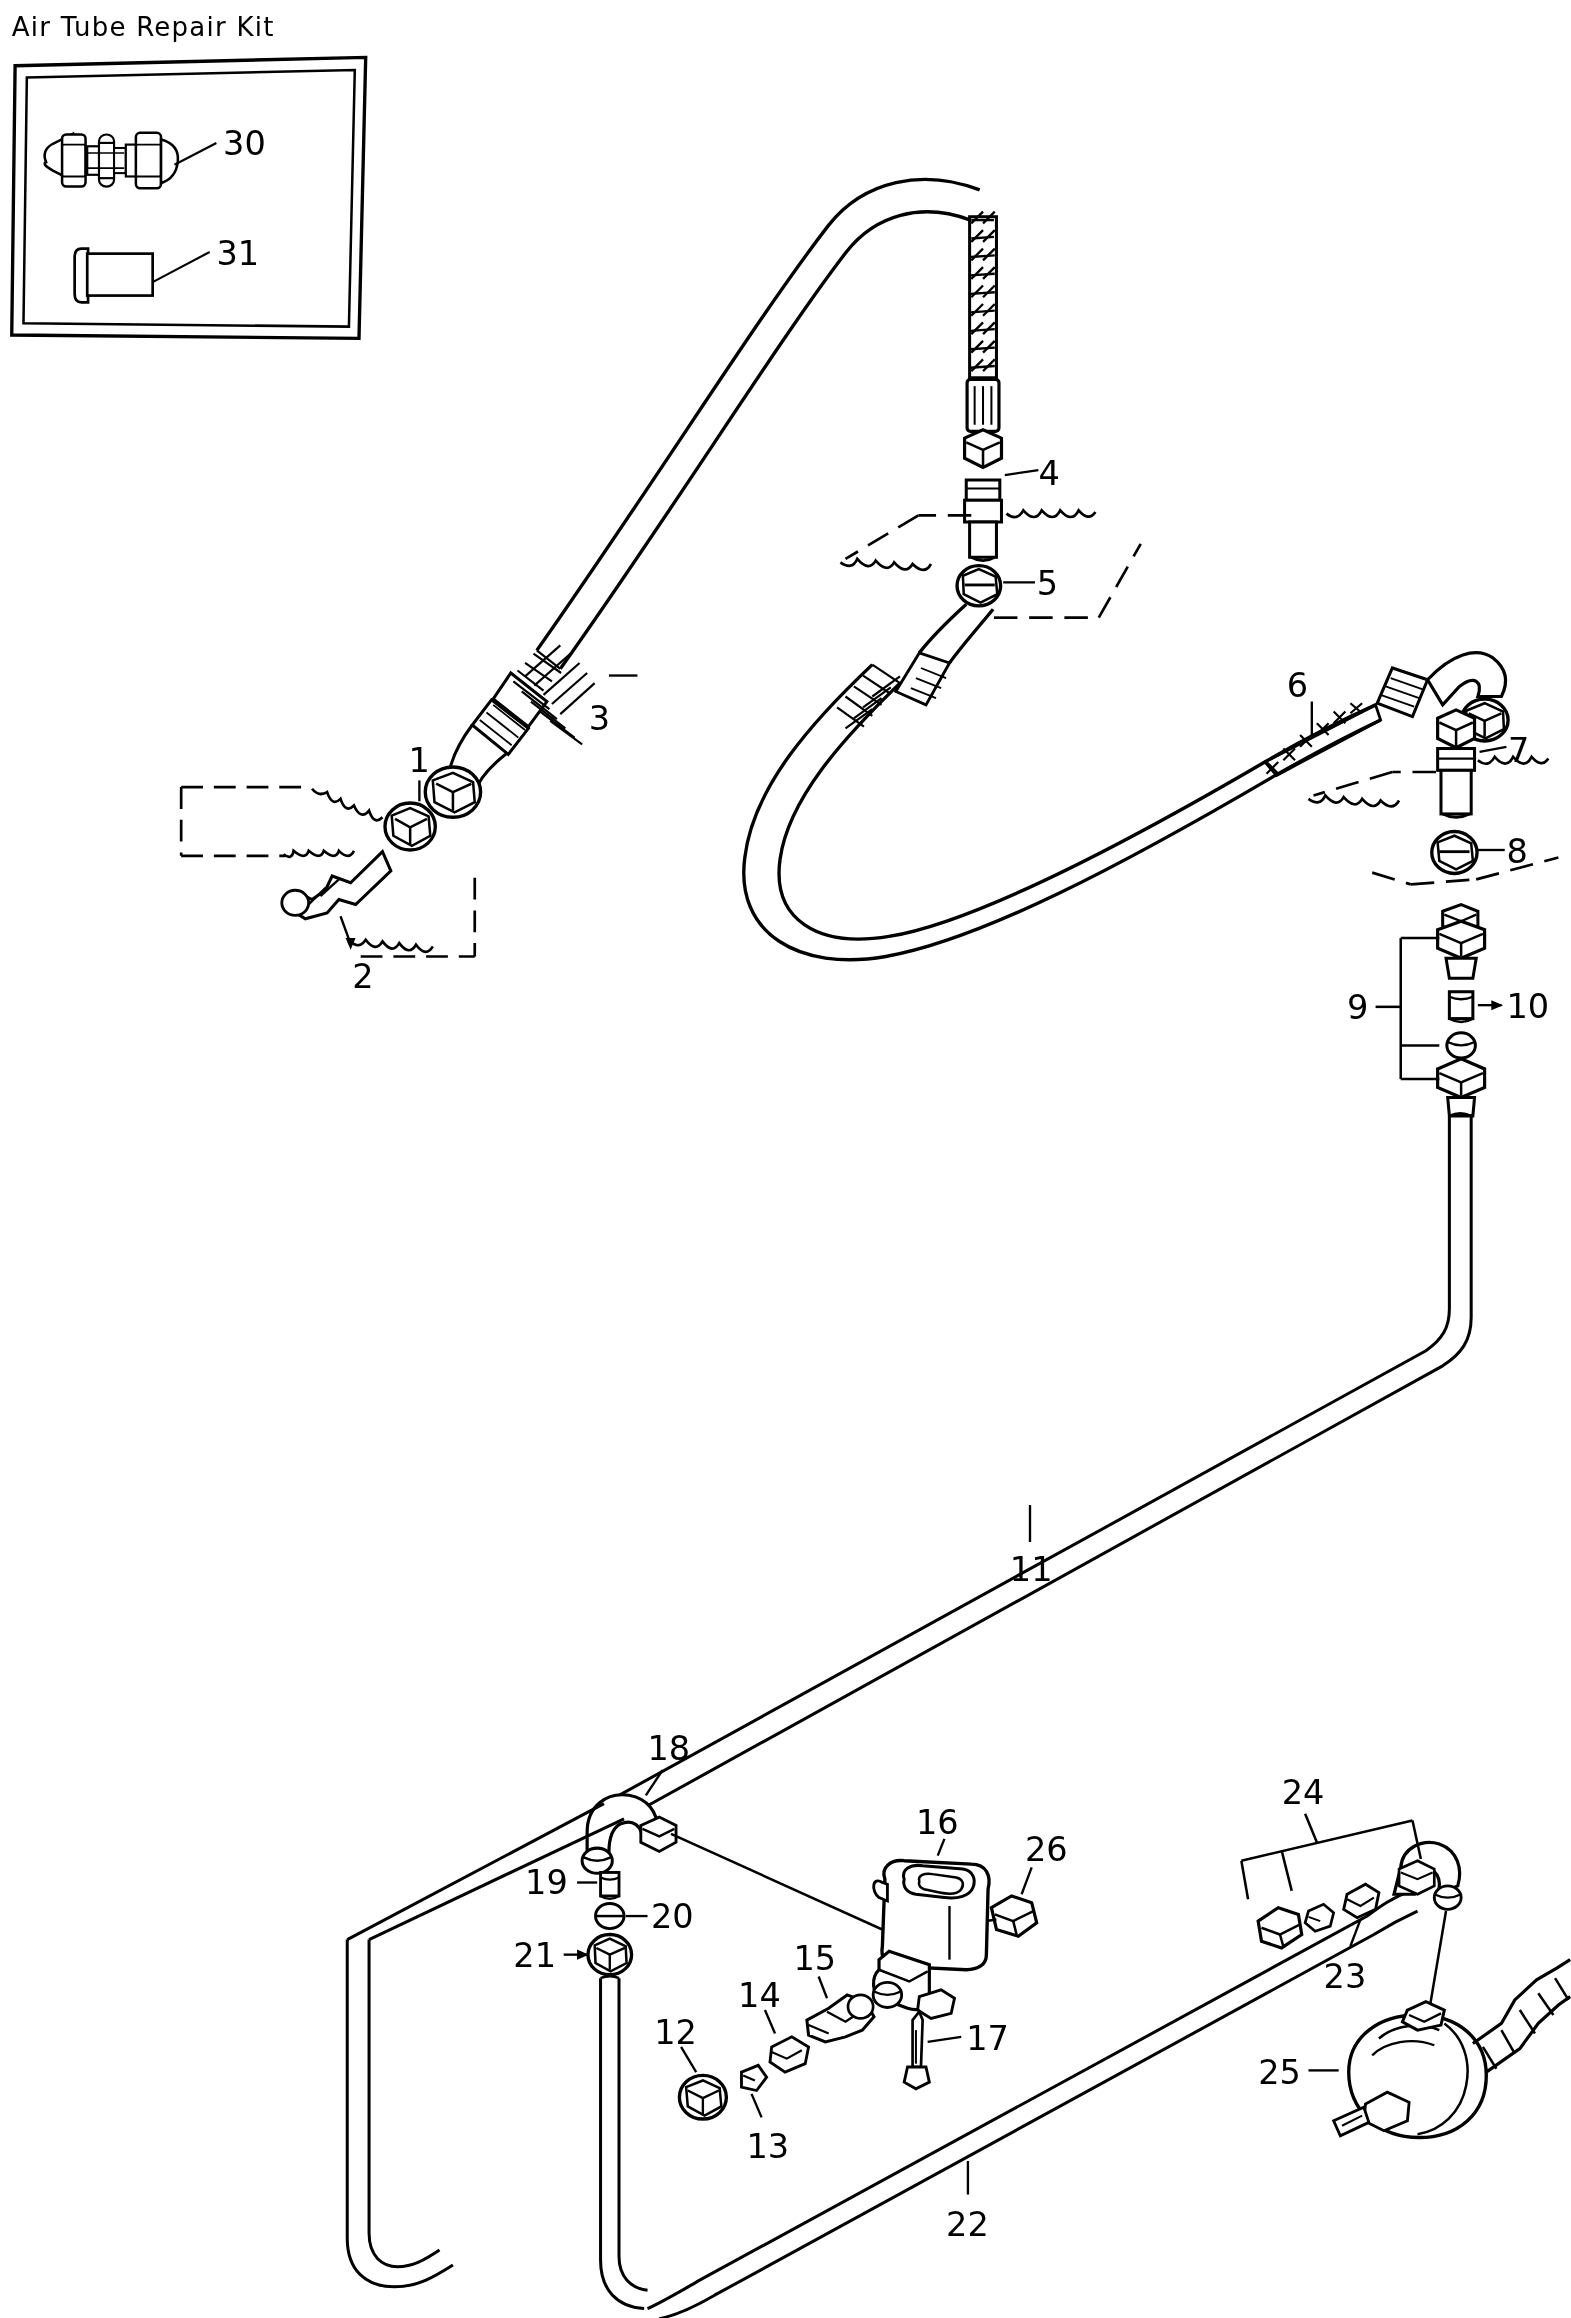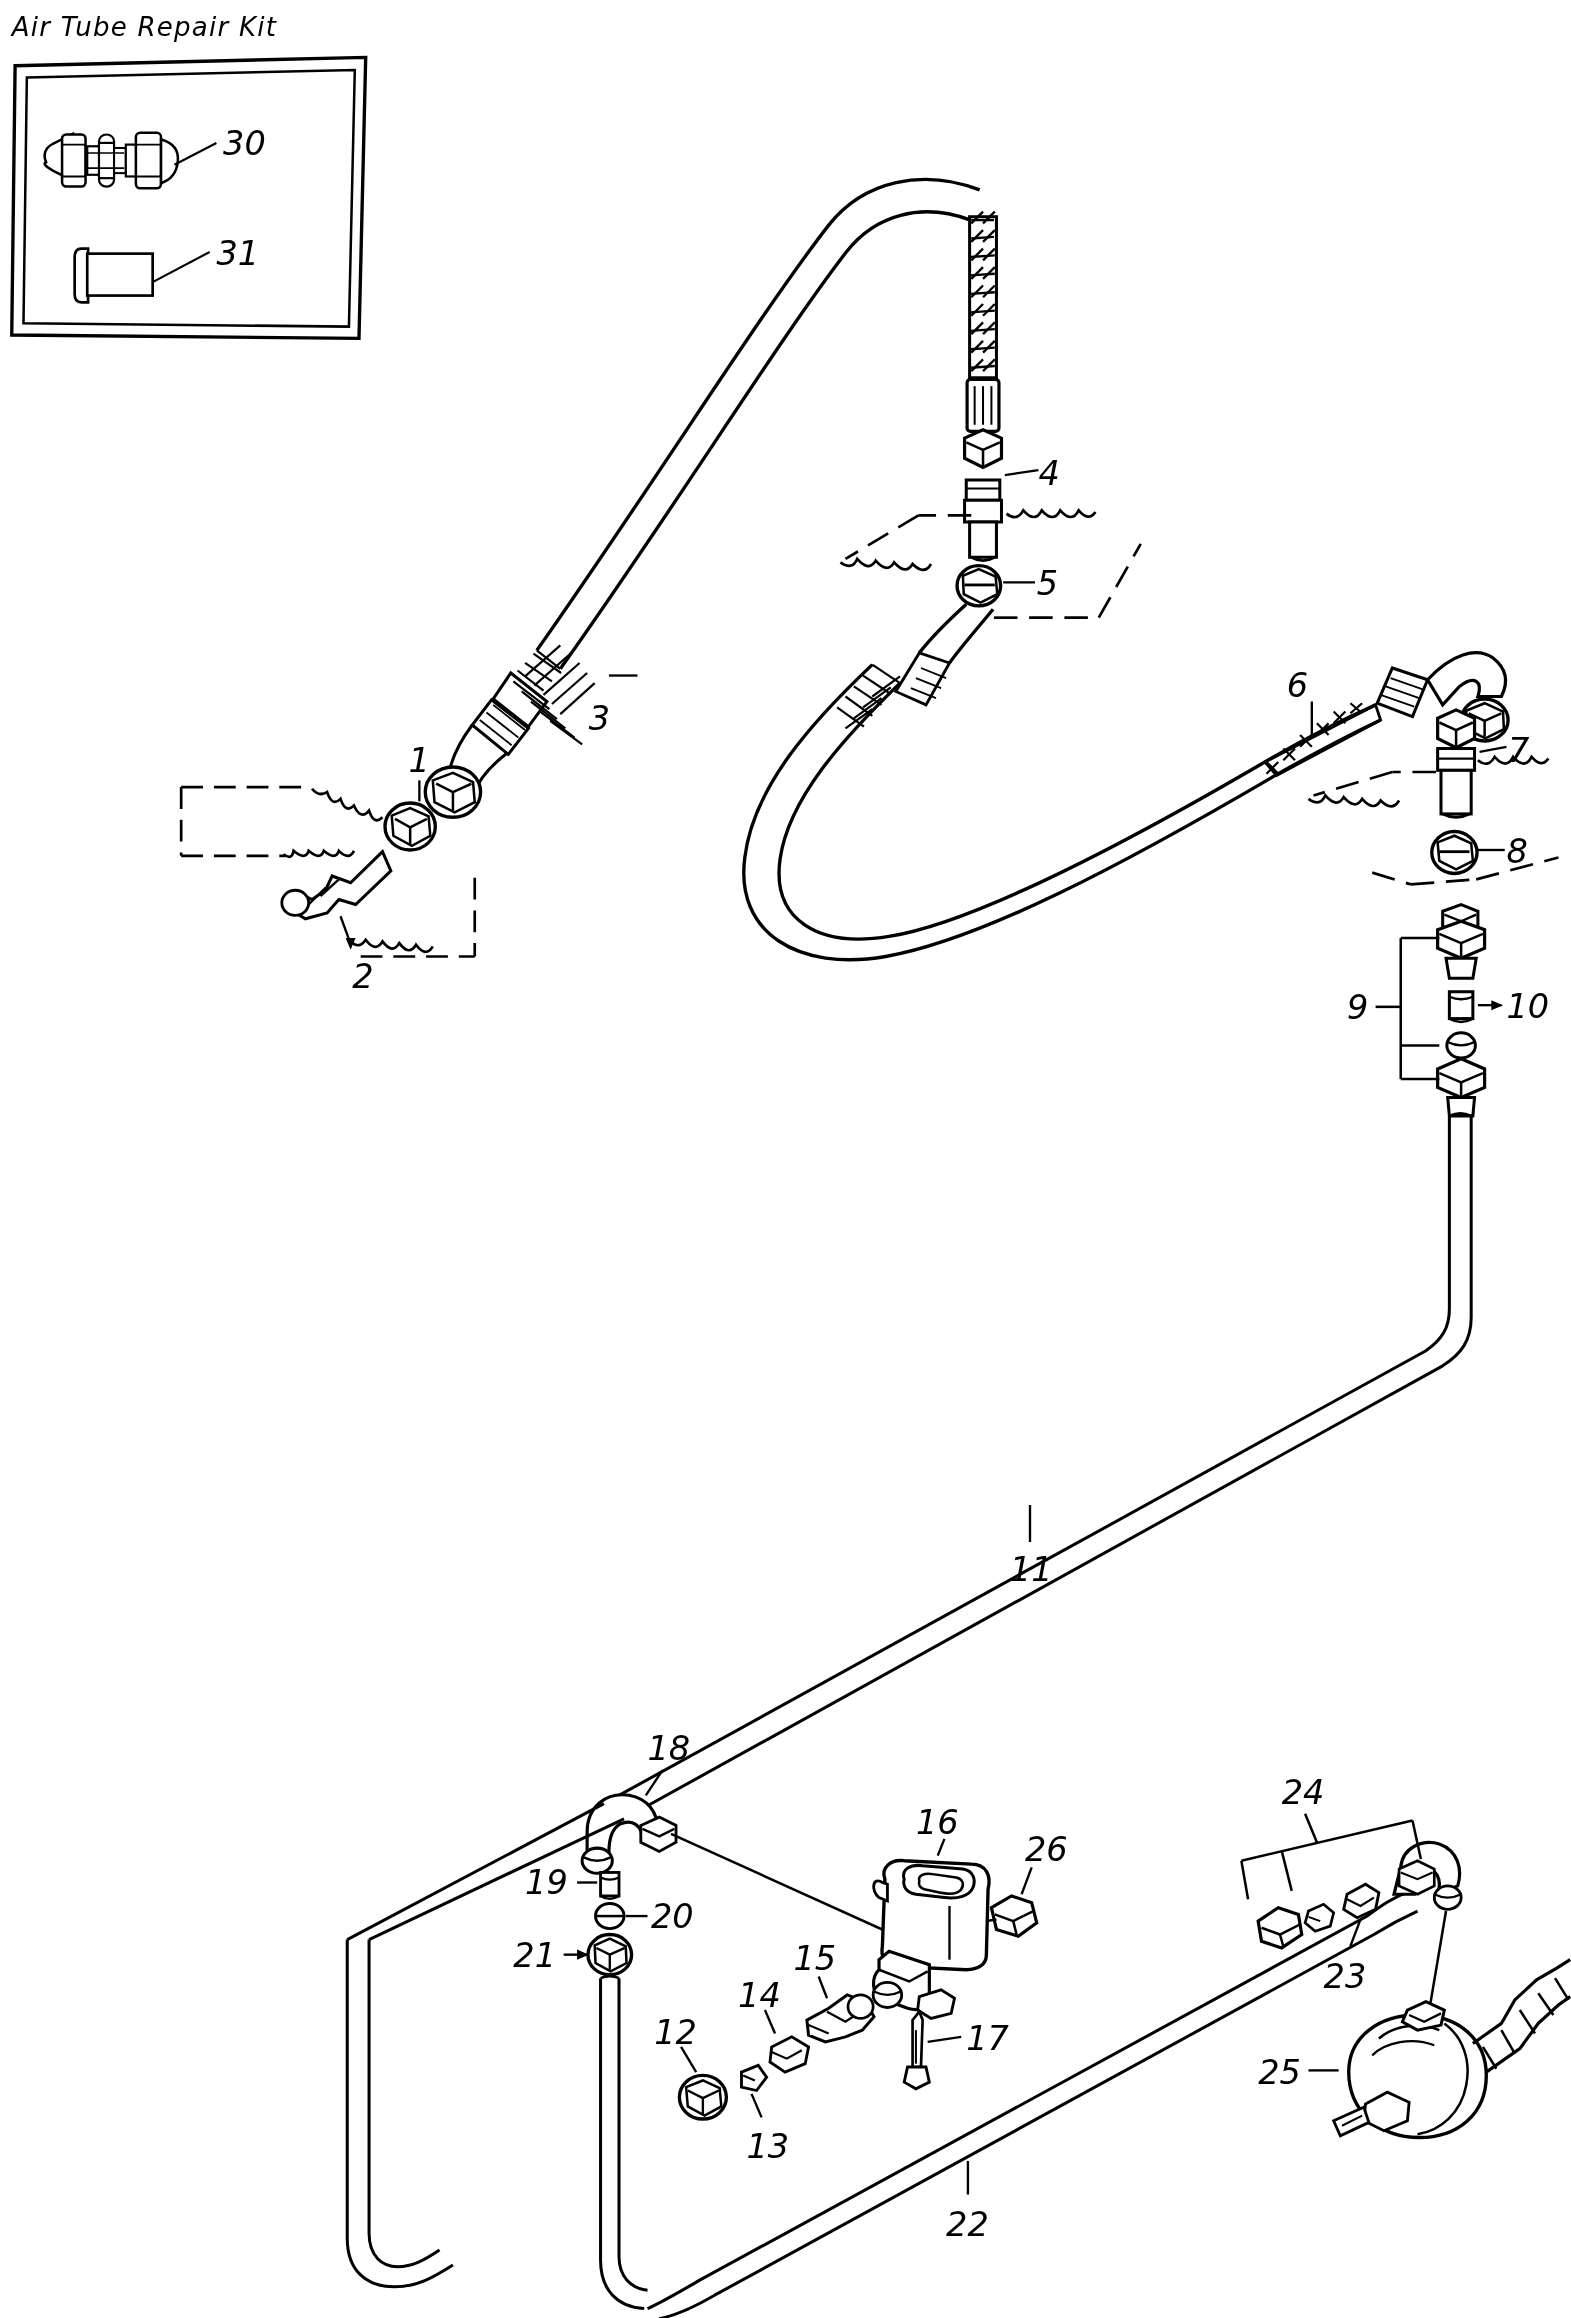--- a/index.html
+++ b/index.html
@@ -10,21 +10,20 @@
   }
   body {
     font-family: "DejaVu Sans", sans-serif;
   }
   #page {
     position: relative;
     width: 1571px;
     height: 2319px;
     background: #ffffff;
     overflow: hidden;
-    font-style: italic;
   }
   #diagram {
     position: absolute;
     left: 0;
     top: 0;
     width: 1571px;
     height: 2319px;
   }
   .calloutText {
     font-family: "DejaVu Sans", sans-serif;

